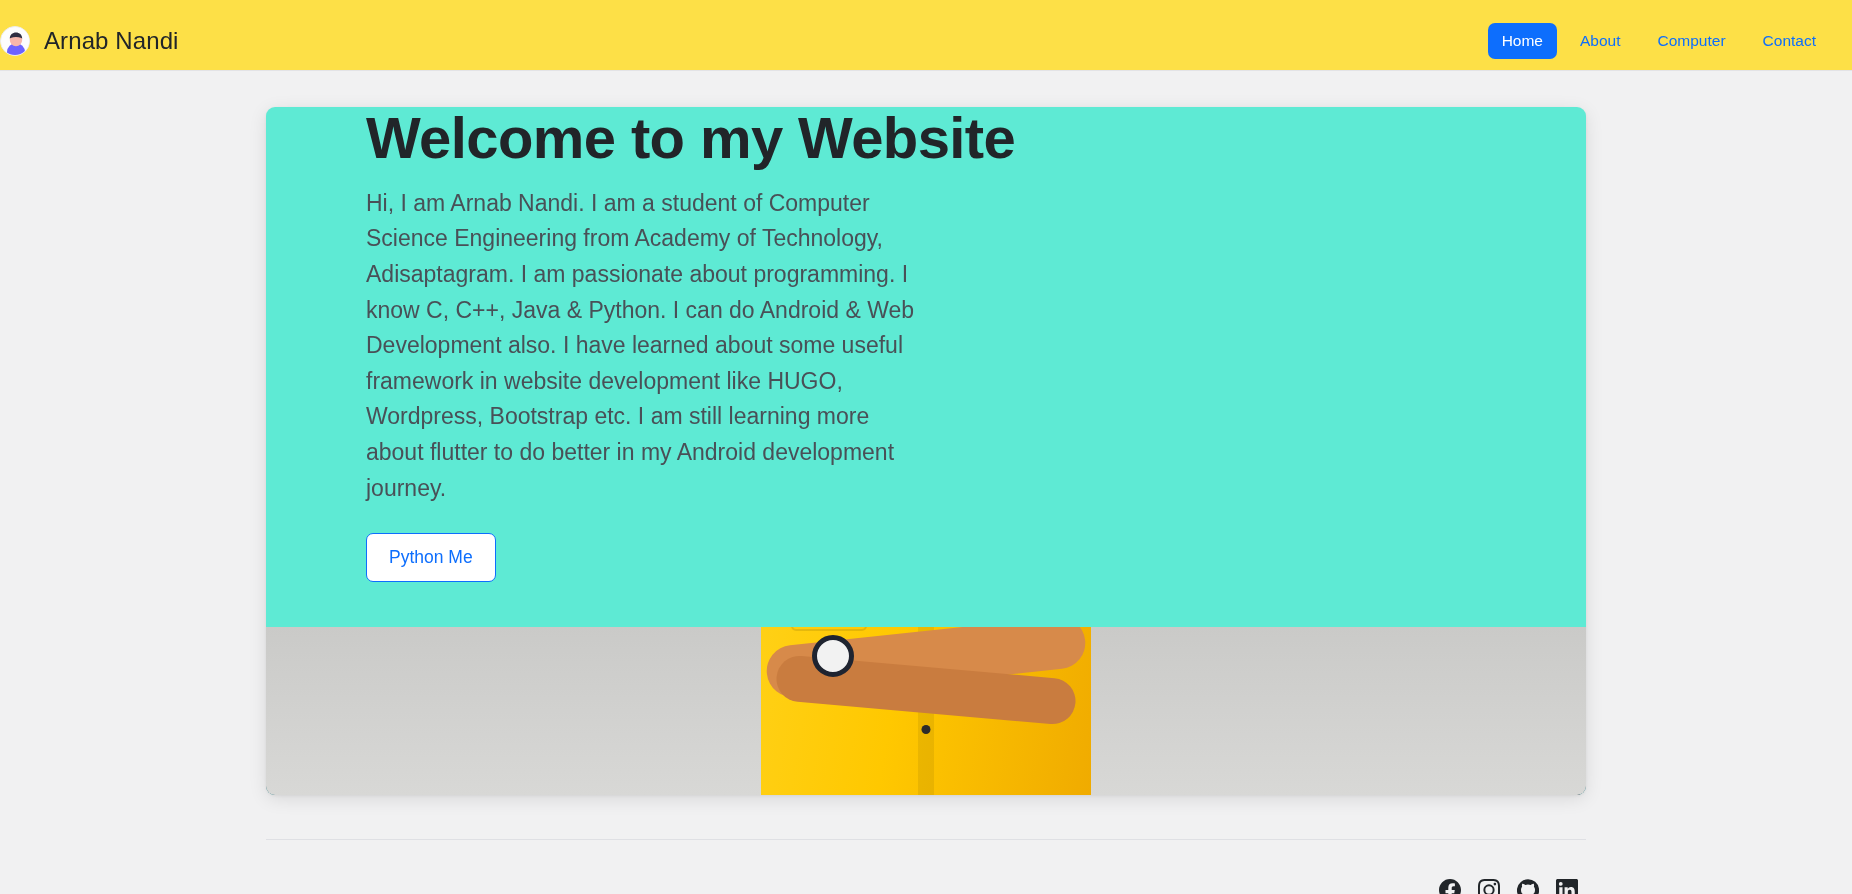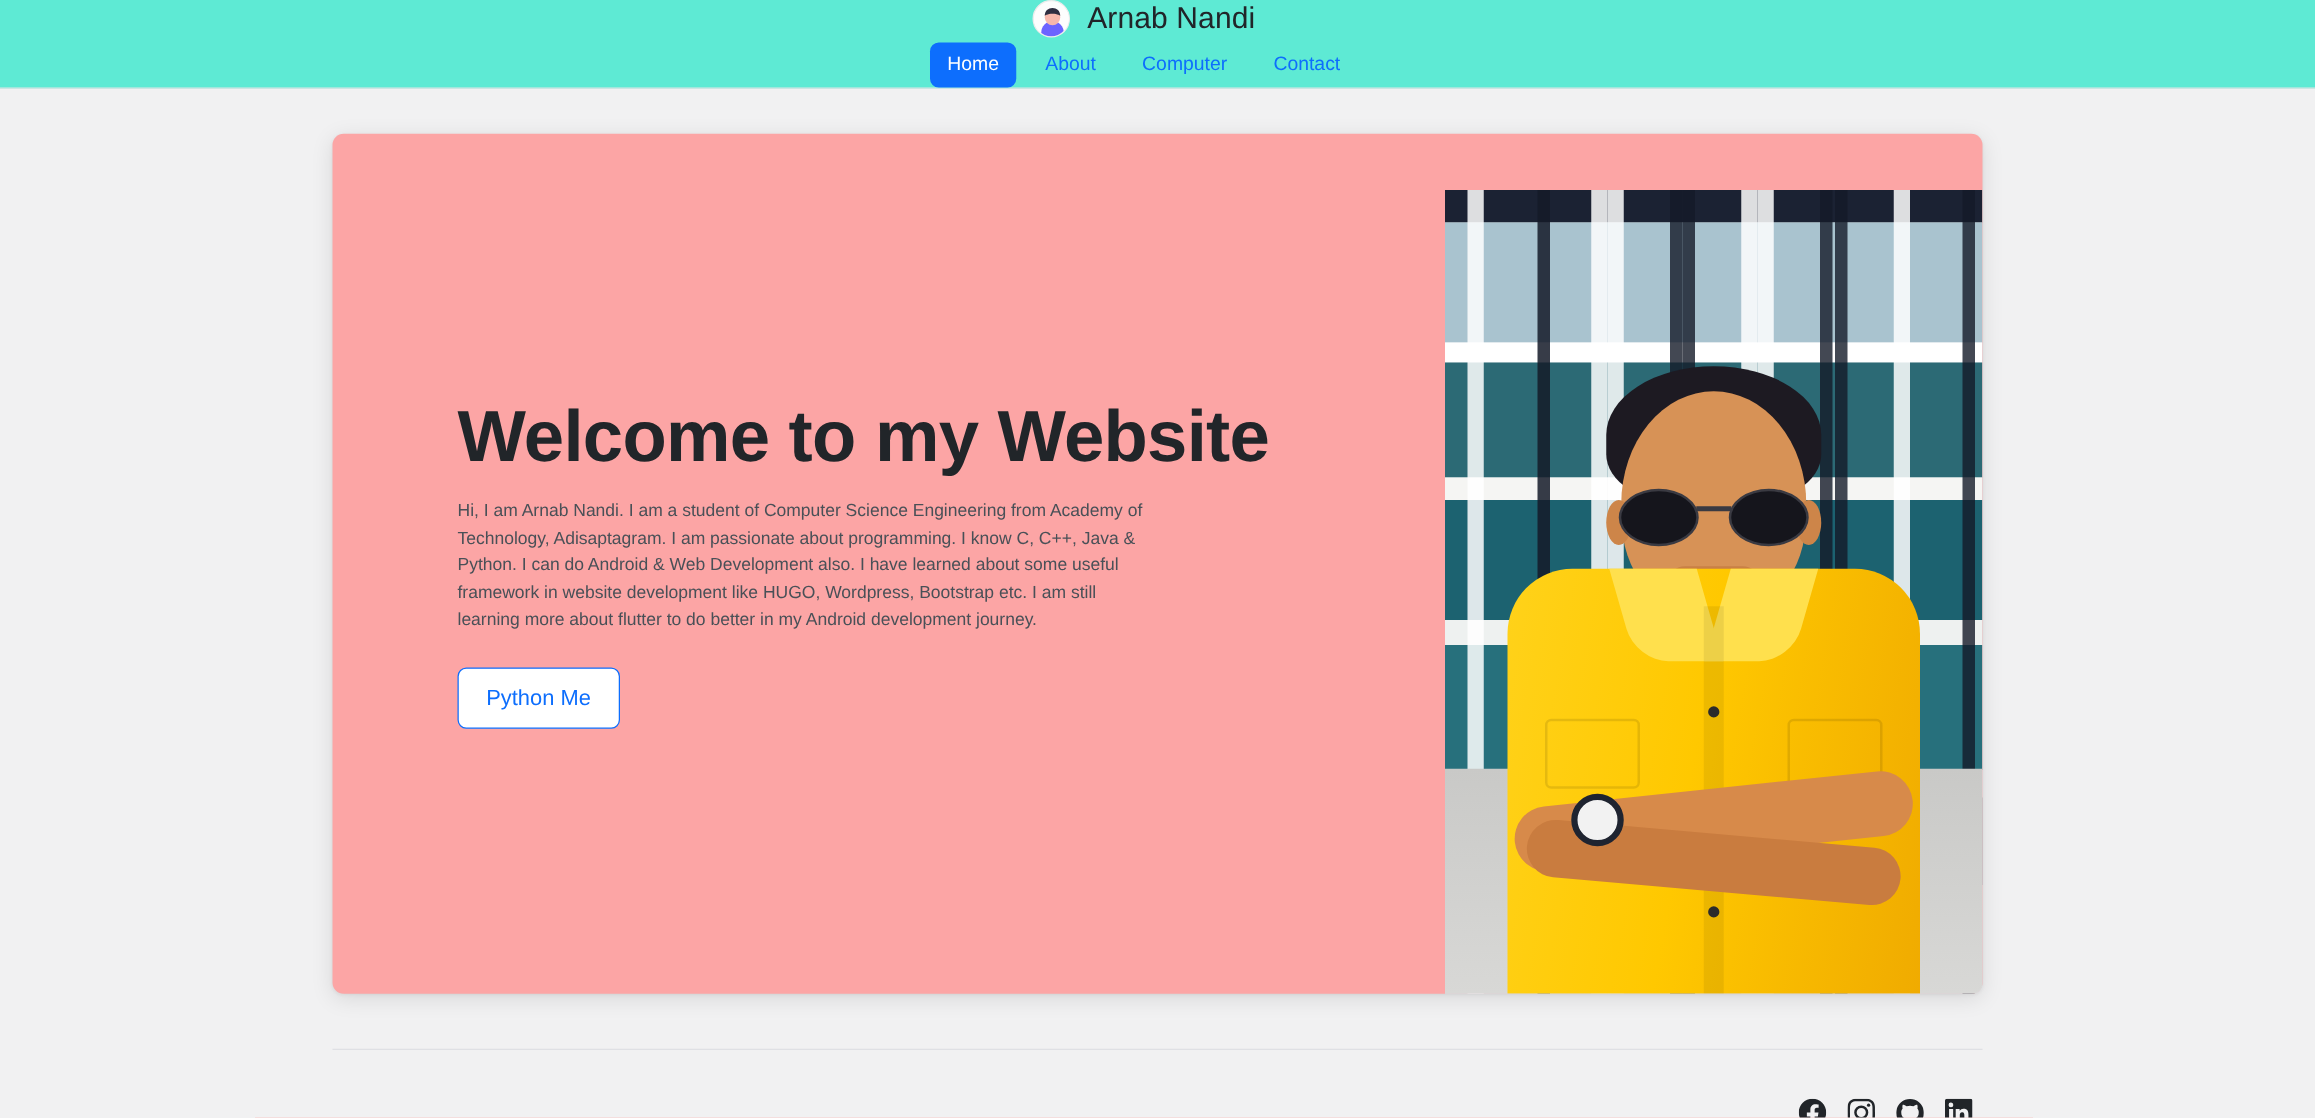--- a/index.html
+++ b/index.html
@@ -6,28 +6,27 @@
   html, body {
     width: 1852px; height: 894px;
     background: #f1f1f2;
     font-family: "Liberation Sans", sans-serif;
     overflow: hidden;
   }
 
   
   .header {
     height: 71px;
-    background: #5eead4;
+    background: #fde047;
     border-bottom: 1px solid #e3e3e6;
     display: flex;
     align-items: center;
     justify-content: space-between;
-    padding: 0 22px 0 0;
+    padding: 12px 22px 0 0;
     position: relative;
-    flex-direction: column;
   }
   .brand { display: flex; align-items: center; gap: 14px; padding-left: 0px; }
   .avatar {
     width: 30px; height: 30px; border-radius: 50%;
     background: #fdfdfd;
     border: 1px solid #ececec;
     margin-left: 0px;
     position: relative; overflow: hidden; flex: 0 0 auto;
   }
   .brand-name {
@@ -43,40 +42,41 @@
     white-space: nowrap;
     cursor: pointer;
   }
   .nav-link.active { background: #0d6efd; color: #ffffff; }
 
   
   .page { padding: 0; }
   .hero-card {
     margin: 36px auto 0 auto;
     width: 1320px;
-    background: #fca5a5;
+    background: #5eead4;
     border-radius: 9px;
     box-shadow: 0 4px 18px rgba(0,0,0,.10), 0 1px 3px rgba(0,0,0,.06);
     display: flex;
     align-items: stretch;
     overflow: hidden;
     height: 688px;
     position: relative;
+    flex-direction: column;
   }
   .hero-left {
     flex: 0 0 auto; width: 890px;
     display: flex; flex-direction: column; justify-content: center;
     padding: 0 0 0 100px;
   }
   .hero-title {
     font-size: 58px; font-weight: 700; color: #212529;
     line-height: 1.08; letter-spacing: -0.6px; margin-bottom: 16px;
   }
   .hero-text {
-    font-size: 14px; line-height: 1.55; color: #495057;
+    font-size: 23px; line-height: 1.55; color: #495057;
     max-width: 562px; margin-bottom: 27px;
   }
   .hero-actions { display: flex; align-items: center; gap: 14px; }
   .btn {
     font-size: 17.5px; border-radius: 7px; cursor: pointer;
     display: inline-flex; align-items: center; justify-content: center;
     text-decoration: none; white-space: nowrap;
   }
   .btn-primary {
     background: #0d6efd; color: #fff; font-weight: 700;

